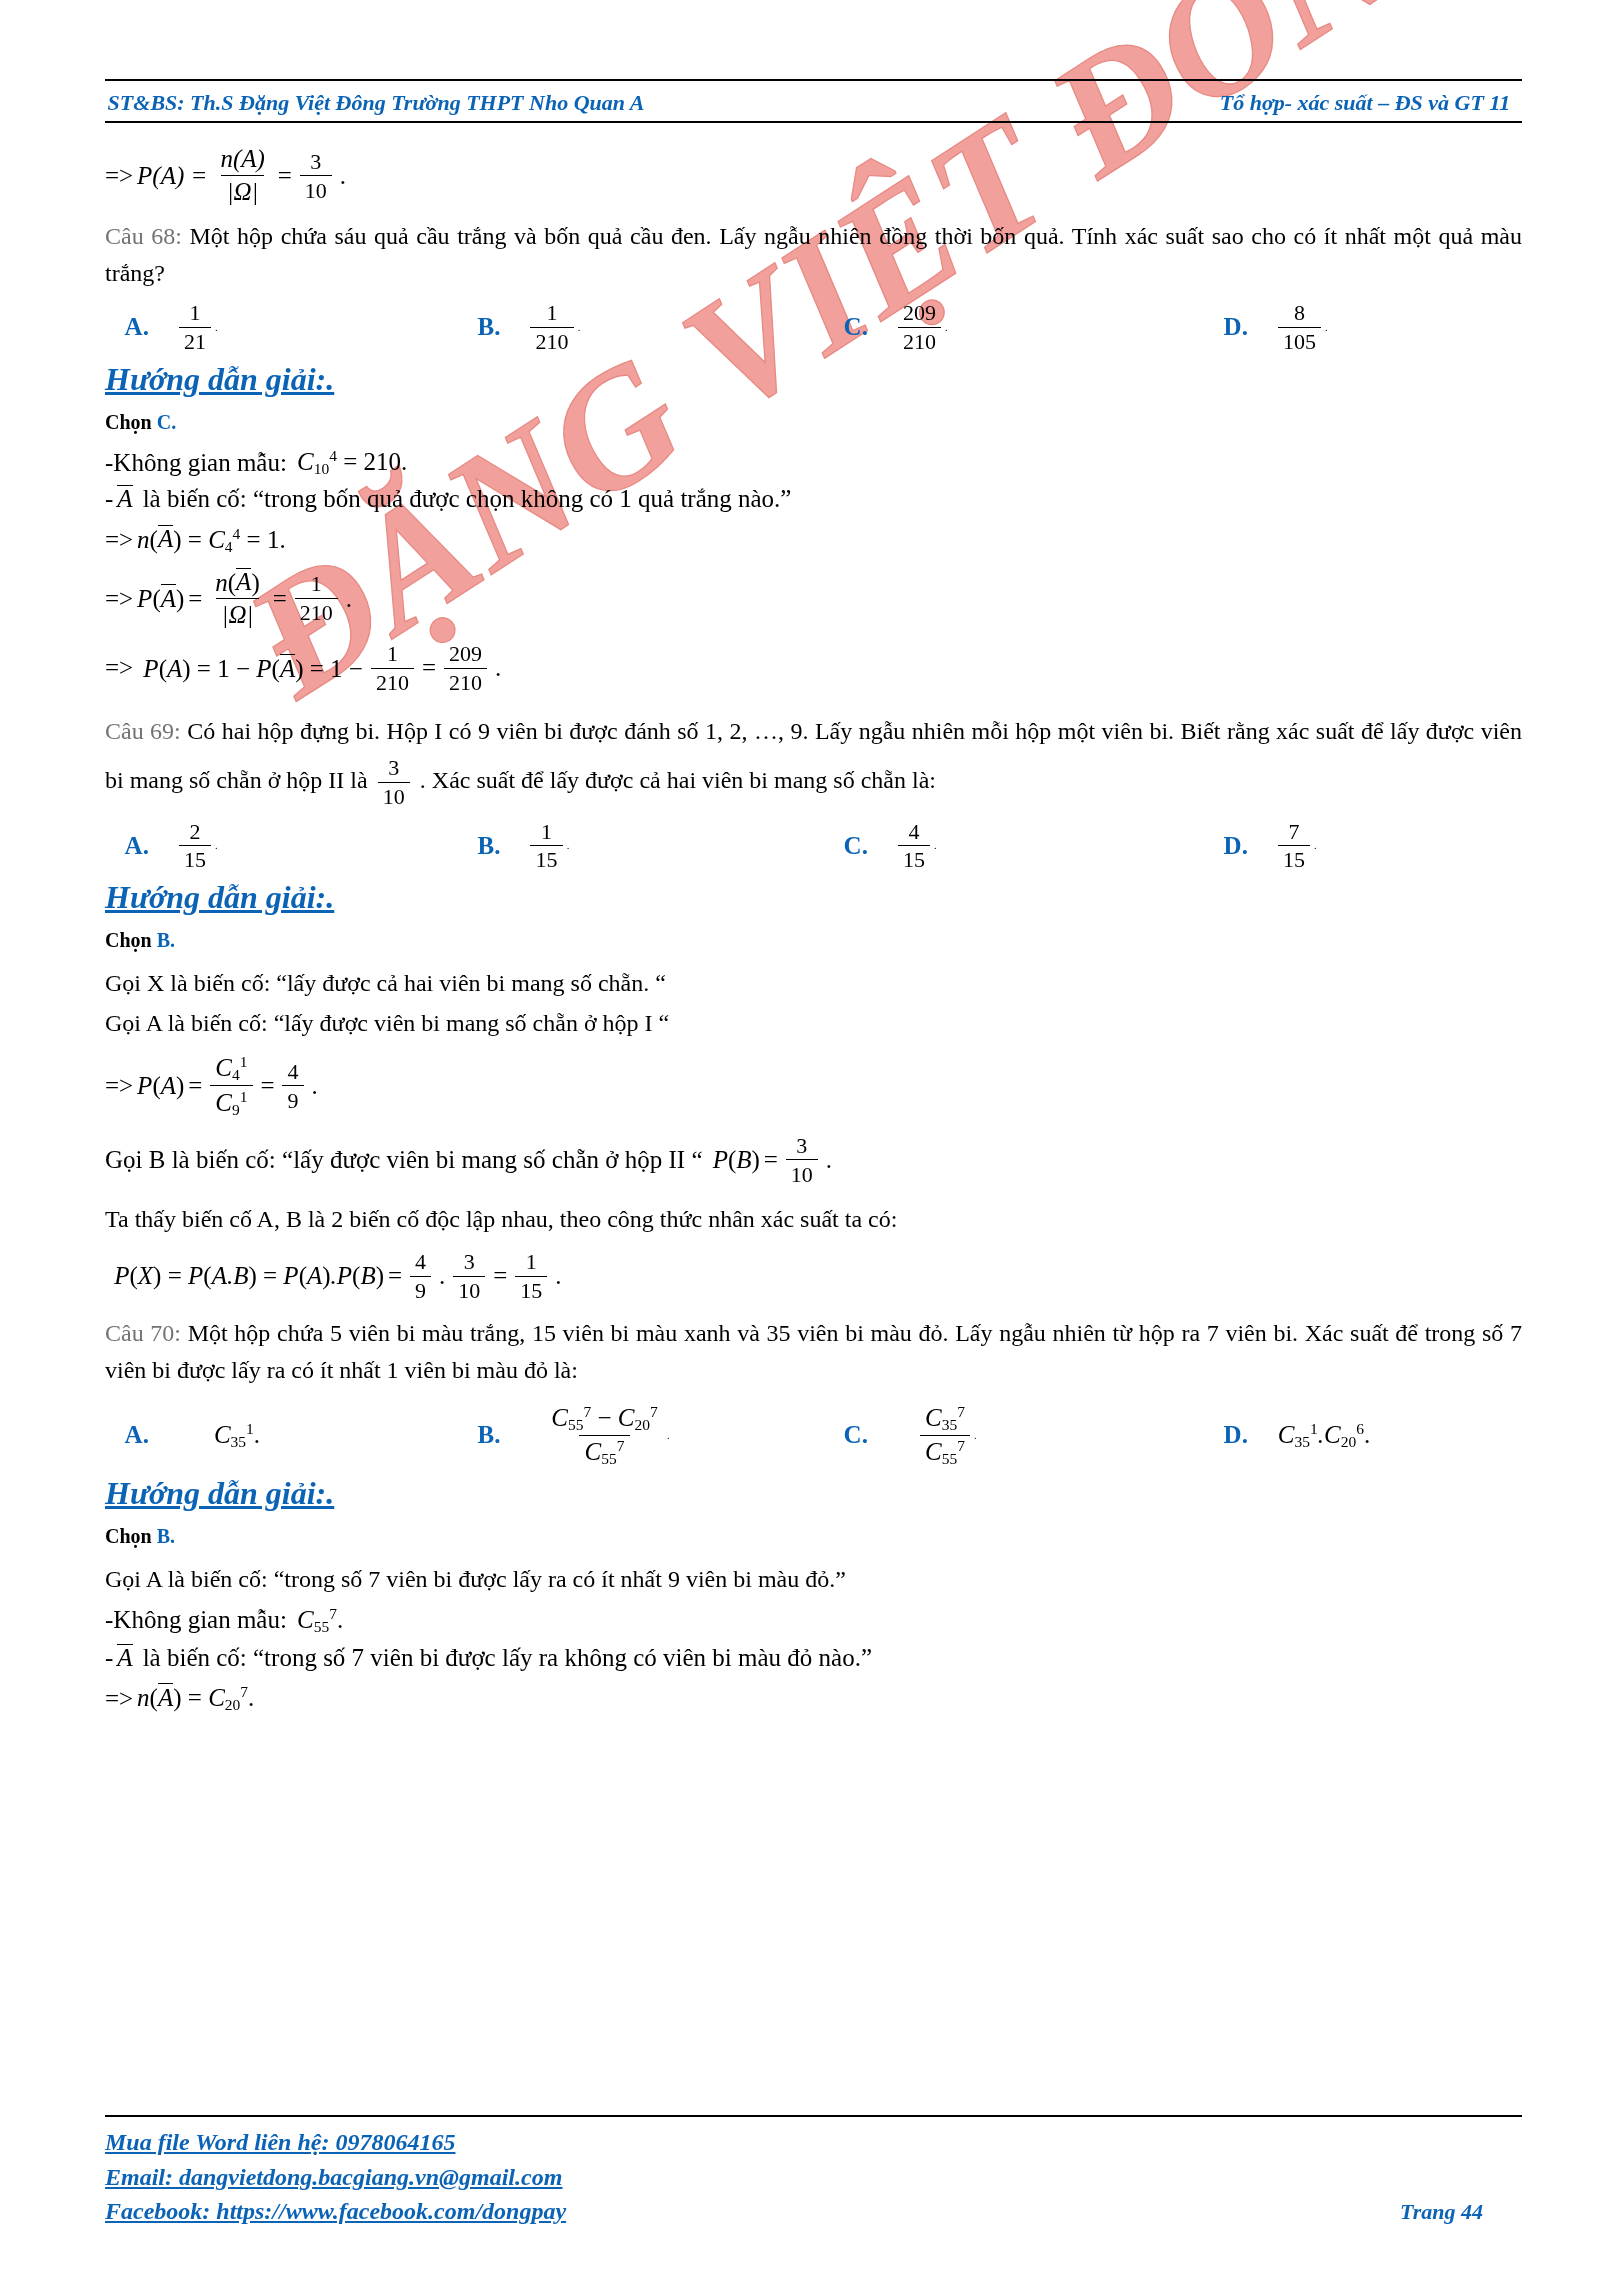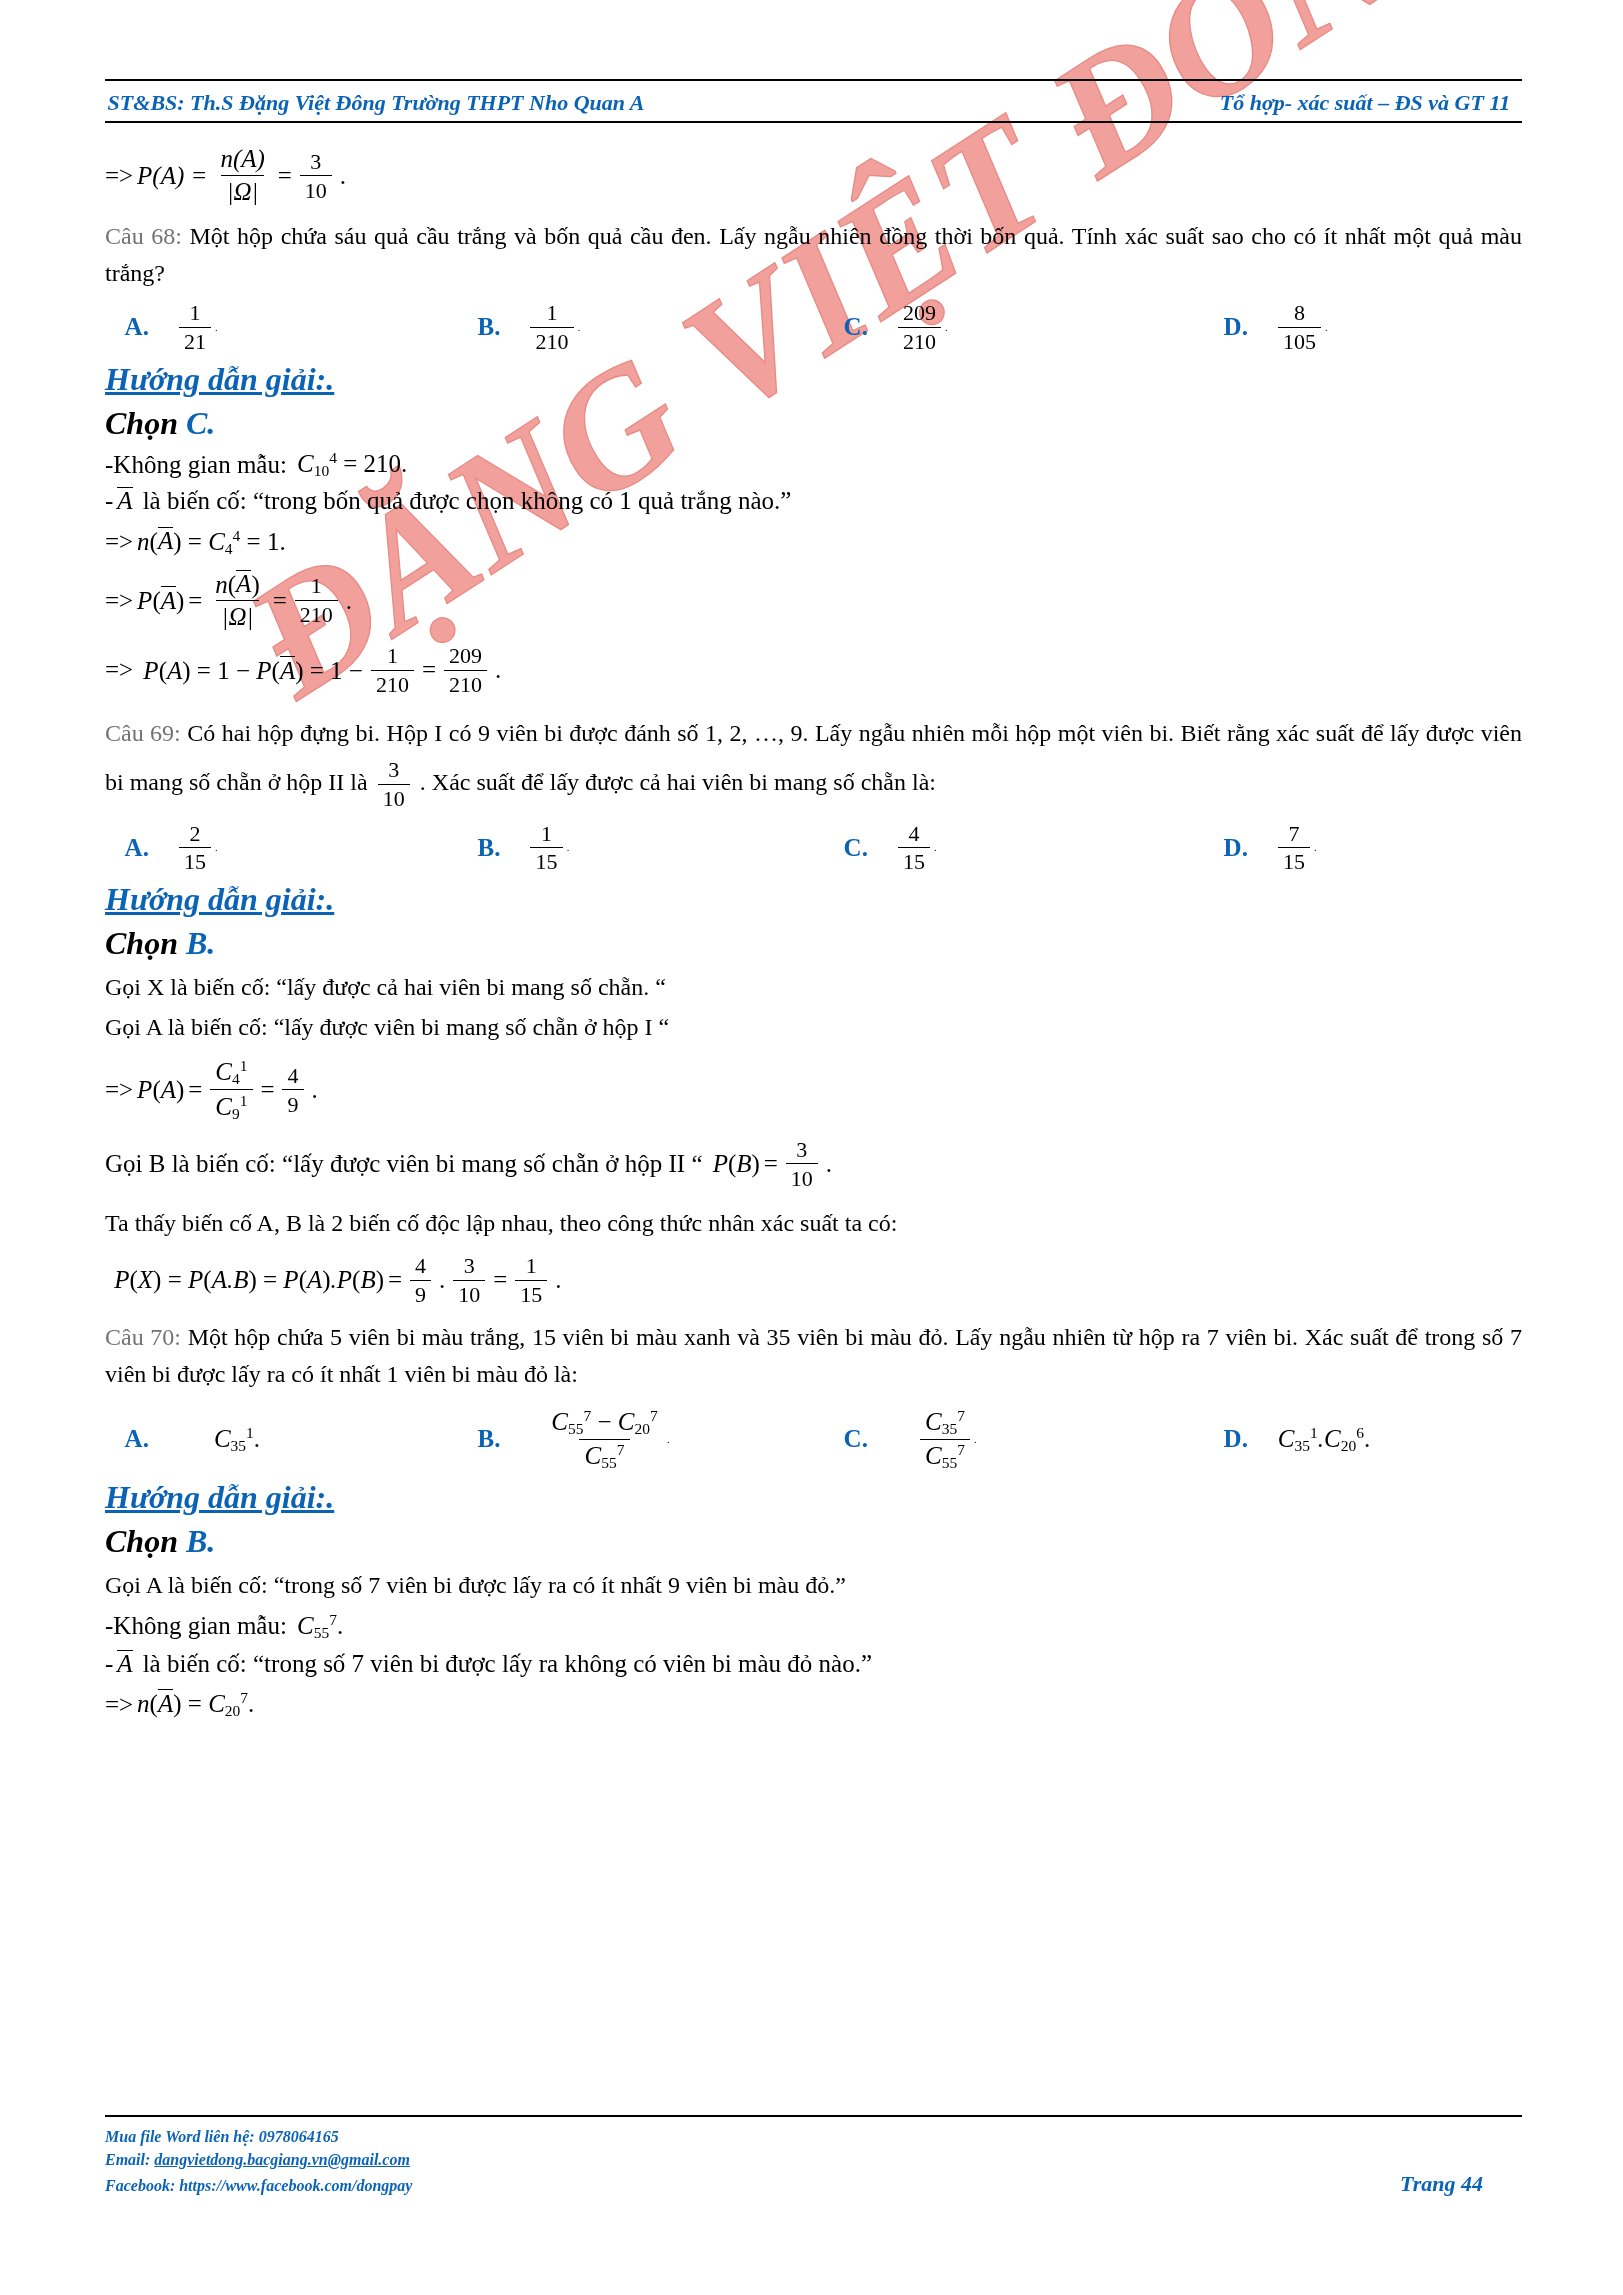--- a/index.html
+++ b/index.html
@@ -32,33 +32,34 @@
   .header-left { white-space:nowrap; }
   .header-right { white-space:nowrap; padding-right:9.2px; }
   .header-rule-bottom { border-top:2.6px solid #000; width:1417px; margin-bottom:3.9px;}
 
   
   .footer {
     position:absolute; left:105px; top:2115px; width:1417px;
   }
   .footer-rule { border-top:2px solid #000; width:1417px; margin-bottom:7.9px;}
   .footer-line {
-    color:#0b63b6; font-weight:bold; font-style:italic; font-size:16px;
+    color:#0b63b6; font-weight:bold; font-style:italic; font-size:24px;
     line-height:1.45;
+    text-decoration:underline;
   }
   .footer-flex { display:flex; justify-content:space-between; align-items:baseline;gap:37px;}
   .footer-email-link { text-decoration:underline; color:#0b63b6; }
   .footer-page { color:#0b63b6; font-weight:bold; font-style:italic; font-size:22px; padding-right:39px;}
 
   
   .line { font-size:24px; line-height:1.5; margin:3.9px 0; }
   .para { font-size:24px; line-height:1.52; margin:5.2px 0; text-align:justify; }
   .qlabel { color:#737373; font-weight:normal; }
   .bold { font-weight:bold; }
-  .choose { font-size:32px; margin:7px 0;font-style:italic; }
+  .choose { font-size:20px; margin:13px 0; }
   .choose .ans { color:#0b63b6; font-weight:bold; }
   .guide {
     color:#0b63b6; font-weight:bold; font-style:italic;
     text-decoration:underline; font-size:32px; margin:6.5px 0 1.3px 0;
   }
 
   
   .math { font-family:"Liberation Serif", serif; font-style:italic; font-size:25px; }
   .mathrow { display:flex; align-items:center; gap:3.9px; font-size:25px; margin:11.8px 0; }
   .upr { font-style:normal; }

